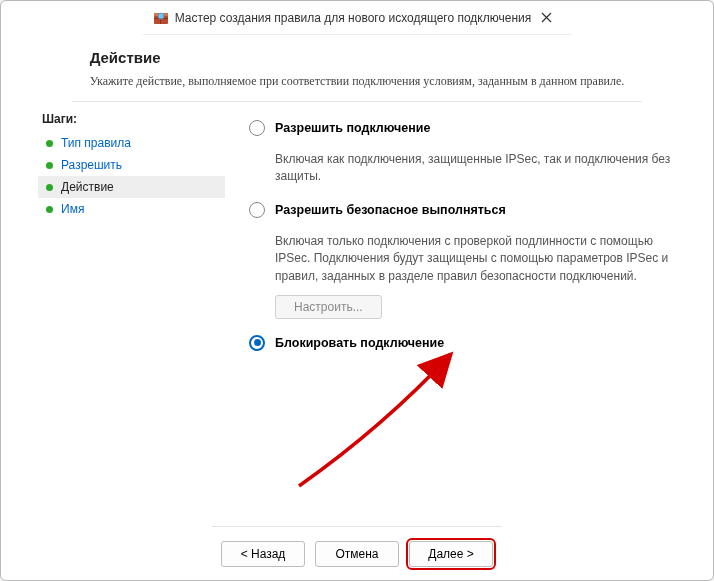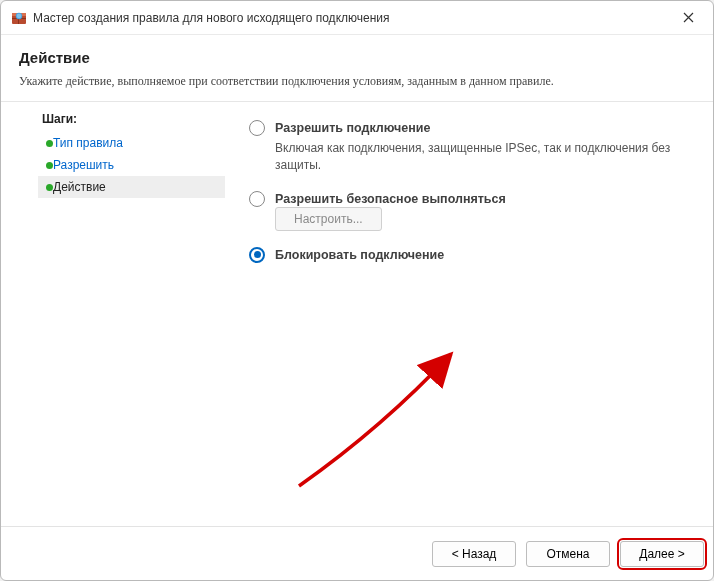--- a/index.html
+++ b/index.html
@@ -14,20 +14,21 @@
   }
   .window {
     width: 714px;
     height: 581px;
     background: #ffffff;
     border: 1px solid #b9b9b9;
     border-radius: 6px;
     display: flex;
     flex-direction: column;
     position: relative;
+    align-items: center;
   }
   .titlebar {
     height: 34px;
     display:flex;
     align-items:center;
     padding: 0 10px;
     border-bottom: 1px solid #eaeaea;
   }
   .titlebar .title {
     flex:1;
@@ -76,20 +77,21 @@
   }
   .sidebar-title {
     font-weight:600;
     font-size:12px;
     color:#222;
     padding: 0 0 6px 4px;
   }
   .step {
     display:flex;
     align-items:center;
+    gap:8px;
     height:22px;
     padding:0 6px 0 8px;
     font-size:12px;
     cursor:pointer;
   }
   .step.current {
     background:#eeeeee;
   }
   .step .bullet {
     width:7px; height:7px;
@@ -135,31 +137,32 @@
   }
   .radio.selected::after {
     content:"";
     width:7px; height:7px;
     background:#0067c0;
     border-radius:50%;
   }
   .opt-title {
     font-weight:600;
     font-size:12.5px;
-    color:#404040;
+    color:#000000;
   }
   .opt-desc {
     margin-left:26px;
-    margin-top:4px;
+    margin-top:15px;
     font-size:12px;
     color:#555;
     line-height:1.45;
   }
   .configure-btn {
     margin-left:26px;
+    margin-top:10px;
     display:inline-block;
     padding: 4px 18px;
     font-size:12px;
     color:#8a8a8a;
     background:#f6f6f6;
     border:1px solid #d0d0d0;
     border-radius:3px;
     cursor:default;
   }
 
@@ -239,37 +242,42 @@
         <span class="label">Тип правила</span>
       </div>
       <div class="step link">
         <span class="bullet"></span>
         <span class="label">Разрешить</span>
       </div>
       <div class="step current">
         <span class="bullet"></span>
         <span class="label">Действие</span>
       </div>
+      <div class="step link">
+        <span class="bullet"></span>
+        <span class="label">Имя</span>
+      </div>
     </div>
 
     <div class="main">
 
       <div class="option">
         <div class="opt-head">
           <span class="radio"></span>
           <span class="opt-title">Разрешить подключение</span>
         </div>
         <div class="opt-desc">Включая как подключения, защищенные IPSec, так и подключения без защиты.</div>
       </div>
 
       <div class="option">
         <div class="opt-head">
           <span class="radio"></span>
           <span class="opt-title">Разрешить безопасное выполняться</span>
         </div>
+        <div class="opt-desc">Включая только подключения с проверкой подлинности с помощью IPSec. Подключения будут защищены с помощью параметров IPSec и правил, заданных в разделе правил безопасности подключений.</div>
         <span class="configure-btn">Настроить...</span>
       </div>
 
       <div class="option">
         <div class="opt-head">
           <span class="radio selected"></span>
           <span class="opt-title">Блокировать подключение</span>
         </div>
       </div>
 

